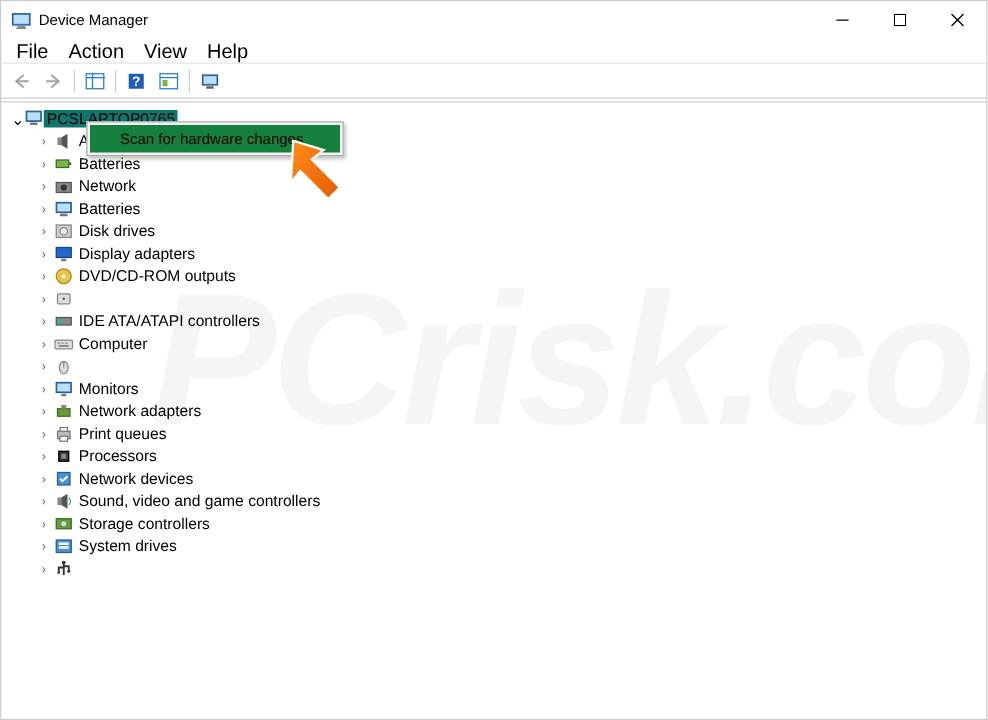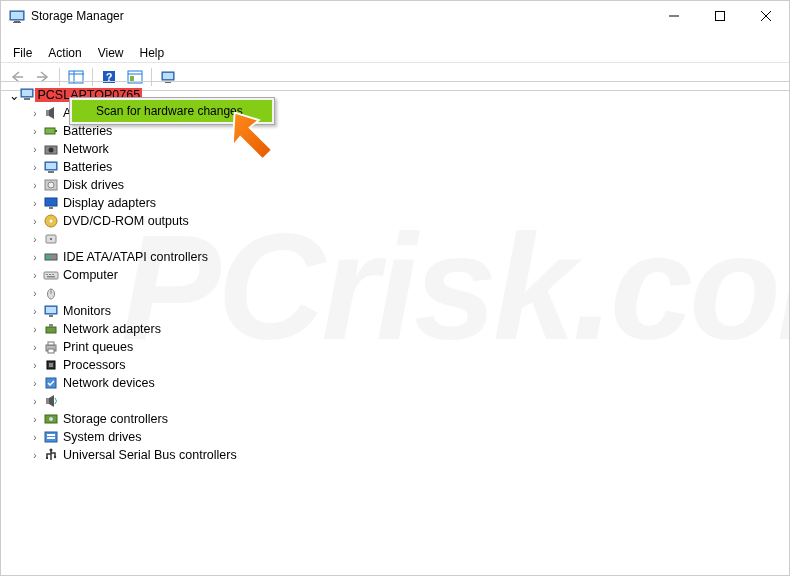--- a/index.html
+++ b/index.html
@@ -7,62 +7,62 @@
   
   
   .titlebar { height: 30px; display: flex; align-items: center; padding: 0 0 0 8px; background: #fff; }
   .titlebar .app-icon { width: 16px; height: 16px; margin-right: 6px; }
   .titlebar .title { font-size: 12px; color: #000; flex: 1; }
   .win-controls { display: flex; height: 100%; }
   .win-btn { width: 46px; display: flex; align-items: center; justify-content: center; font-size: 14px; color:#000;}
   .win-btn svg { width: 10px; height: 10px; }
   
   
-  .menubar { height: 20px; display: flex; align-items: flex-end; padding: 0 4px; font-size: 12px; border-bottom:1px solid #e5e5e5;margin-top:12px;}
+  .menubar { height: 20px; display: flex; align-items: flex-start; padding: 0 4px; font-size: 16px; border-bottom:1px solid #e5e5e5;}
   .menu-item { padding: 2px 8px; cursor: default; }
   
   
   .toolbar { height: 28px; display: flex; align-items: center; padding: 2px 4px; border-bottom: 1px solid #d0d0d0; gap:2px;}
   .tbtn { width: 24px; height: 22px; display: flex; align-items: center; justify-content: center; border:1px solid transparent; }
   .tbtn.disabled { opacity: 0.45; }
   .tsep { width:1px; height:18px; background:#d0d0d0; margin:0 2px;}
   
   
   .tree-pane { position: absolute; top: 80px; left:0; right:0; bottom:0; padding: 4px 8px; overflow:auto; border-top:1px solid #d0d0d0;}
   .tree-row { display: flex; align-items: center; height: 18px; font-size: 12.5px; color:#000; white-space: nowrap;}
   .tree-row .arrow { width: 16px; text-align:center; color:#666; font-size:10px;}
   .tree-row .node-icon { width: 16px; height: 16px; margin-right: 4px; display:inline-flex; align-items:center; justify-content:center;}
   .tree-children { margin-left: 18px; }
   .root-row { display:flex; align-items:center; height:18px; font-size:12.5px;}
-  .root-row .sel { background:#ef4444;  padding:0 2px;text-align:right;}
+  .root-row .sel { background:#0f766e;  padding:0 2px;text-align:right;}
   
   
   .context-menu { position: absolute; left: 68px; top: 96px; background:#f2f2f2; border:1px solid #aaa; box-shadow: 2px 2px 3px rgba(0,0,0,0.25); padding:2px; min-width: 206px;}
   .ctx-item { font-size: 12px; padding: 4px 20px 4px 30px; background:#fff0; }
-  .ctx-item.hl { background:#84cc16;padding-left:24px; }
+  .ctx-item.hl { background:#15803d;padding-left:24px; }
   
   
   .cursor-arrow { position:absolute; left: 228px; top: 106px; width: 56px; height: 60px; pointer-events:none;}
   
   
   .watermark { position:absolute; top:200px; left:120px; right:0; font-size:150px; font-weight:700; color:rgba(0,0,0,0.04); letter-spacing:-4px; pointer-events:none; user-select:none; font-style:italic; white-space:nowrap;}
 </style>
 </head>
 <body>
 
 <div class="titlebar">
   <span class="app-icon">
     <svg viewBox="0 0 16 16">
         <rect x="1" y="3" width="14" height="9" fill="#4a90d9" stroke="#2a5a99"></rect>
         <rect x="2" y="4" width="12" height="7" fill="#bcdfff"></rect>
         <rect x="5" y="13" width="6" height="1" fill="#666"></rect>
         <rect x="4" y="14" width="8" height="1" fill="#666"></rect>
       </svg>
   </span>
-  <span class="title">Storage Manager</span>
+  <span class="title">Device Manager</span>
   <div class="win-controls">
     <div class="win-btn">
         <svg viewBox="0 0 10 10">
           <line x1="0" y1="5" x2="10" y2="5" stroke="#000" stroke-width="1"></line>
         </svg>
       </div>
     <div class="win-btn">
         <svg viewBox="0 0 10 10">
           <rect x="0.5" y="0.5" width="9" height="9" fill="none" stroke="#000" stroke-width="1"></rect>
         </svg>
@@ -307,20 +307,21 @@
       </div>
       <div class="tree-row">
         <span class="arrow">›</span>
         <span class="node-icon">
           <svg width="16" height="16" viewBox="0 0 16 16">
             <rect x="3" y="5" width="3" height="6" fill="#888"></rect>
             <path d="M6 5 L11 2 L11 14 L6 11 Z" fill="#555"></path>
             <path d="M12 5 Q15 8 12 11" fill="none" stroke="#3a9"></path>
           </svg>
         </span>
+        <span>Sound, video and game controllers</span>
       </div>
       <div class="tree-row">
         <span class="arrow">›</span>
         <span class="node-icon">
           <svg width="16" height="16" viewBox="0 0 16 16">
             <rect x="2" y="4" width="12" height="8" fill="#6a9a3a" stroke="#3a6b1e"></rect>
             <circle cx="8" cy="8" r="2" fill="#cde"></circle>
           </svg>
         </span>
         <span>Storage controllers</span>
@@ -341,21 +342,20 @@
         <span class="node-icon">
           <svg width="16" height="16" viewBox="0 0 16 16">
             <circle cx="8" cy="3" r="1.5" fill="#333"></circle>
             <line x1="8" y1="3" x2="8" y2="13" stroke="#333" stroke-width="1.5"></line>
             <path d="M8 7 L4 7 L4 10" fill="none" stroke="#333" stroke-width="1.5"></path>
             <path d="M8 6 L12 6 L12 9" fill="none" stroke="#333" stroke-width="1.5"></path>
             <rect x="3" y="10" width="2" height="2" fill="#333"></rect>
             <circle cx="12" cy="10" r="1.2" fill="#333"></circle>
           </svg>
         </span>
-        <span>Universal Serial Bus controllers</span>
       </div>
     </div>
 </div>
 
 <div class="context-menu">
   <div class="ctx-item hl">Scan for hardware changes</div>
 </div>
 
 <div class="cursor-arrow">
   <svg viewBox="0 0 60 64">

